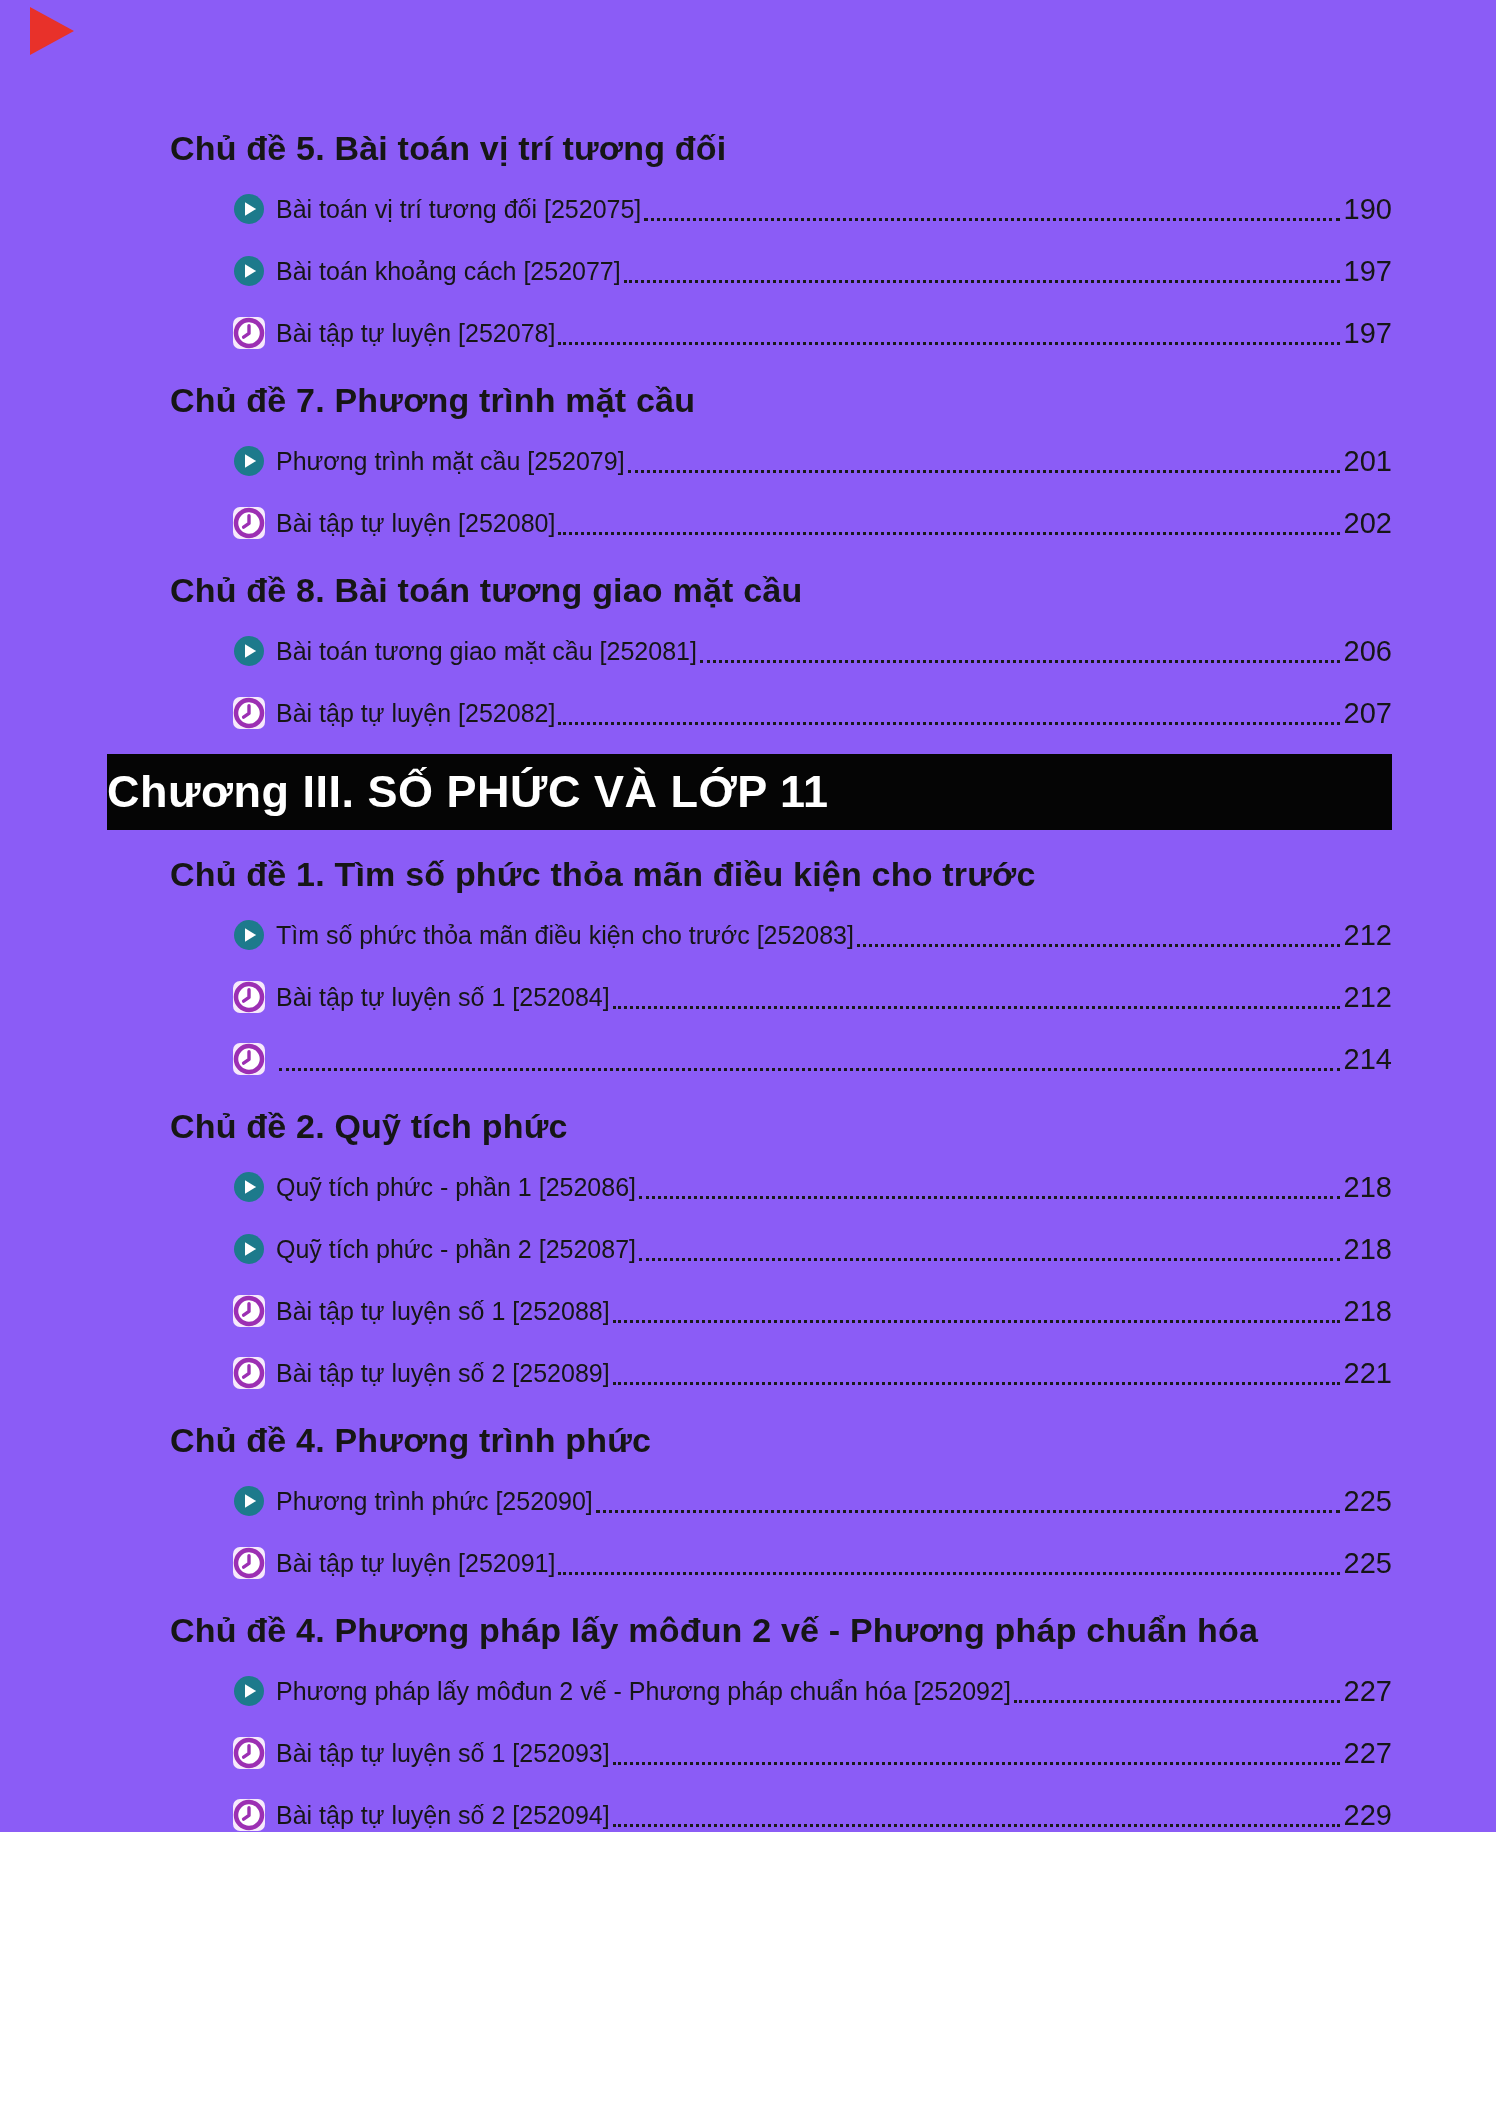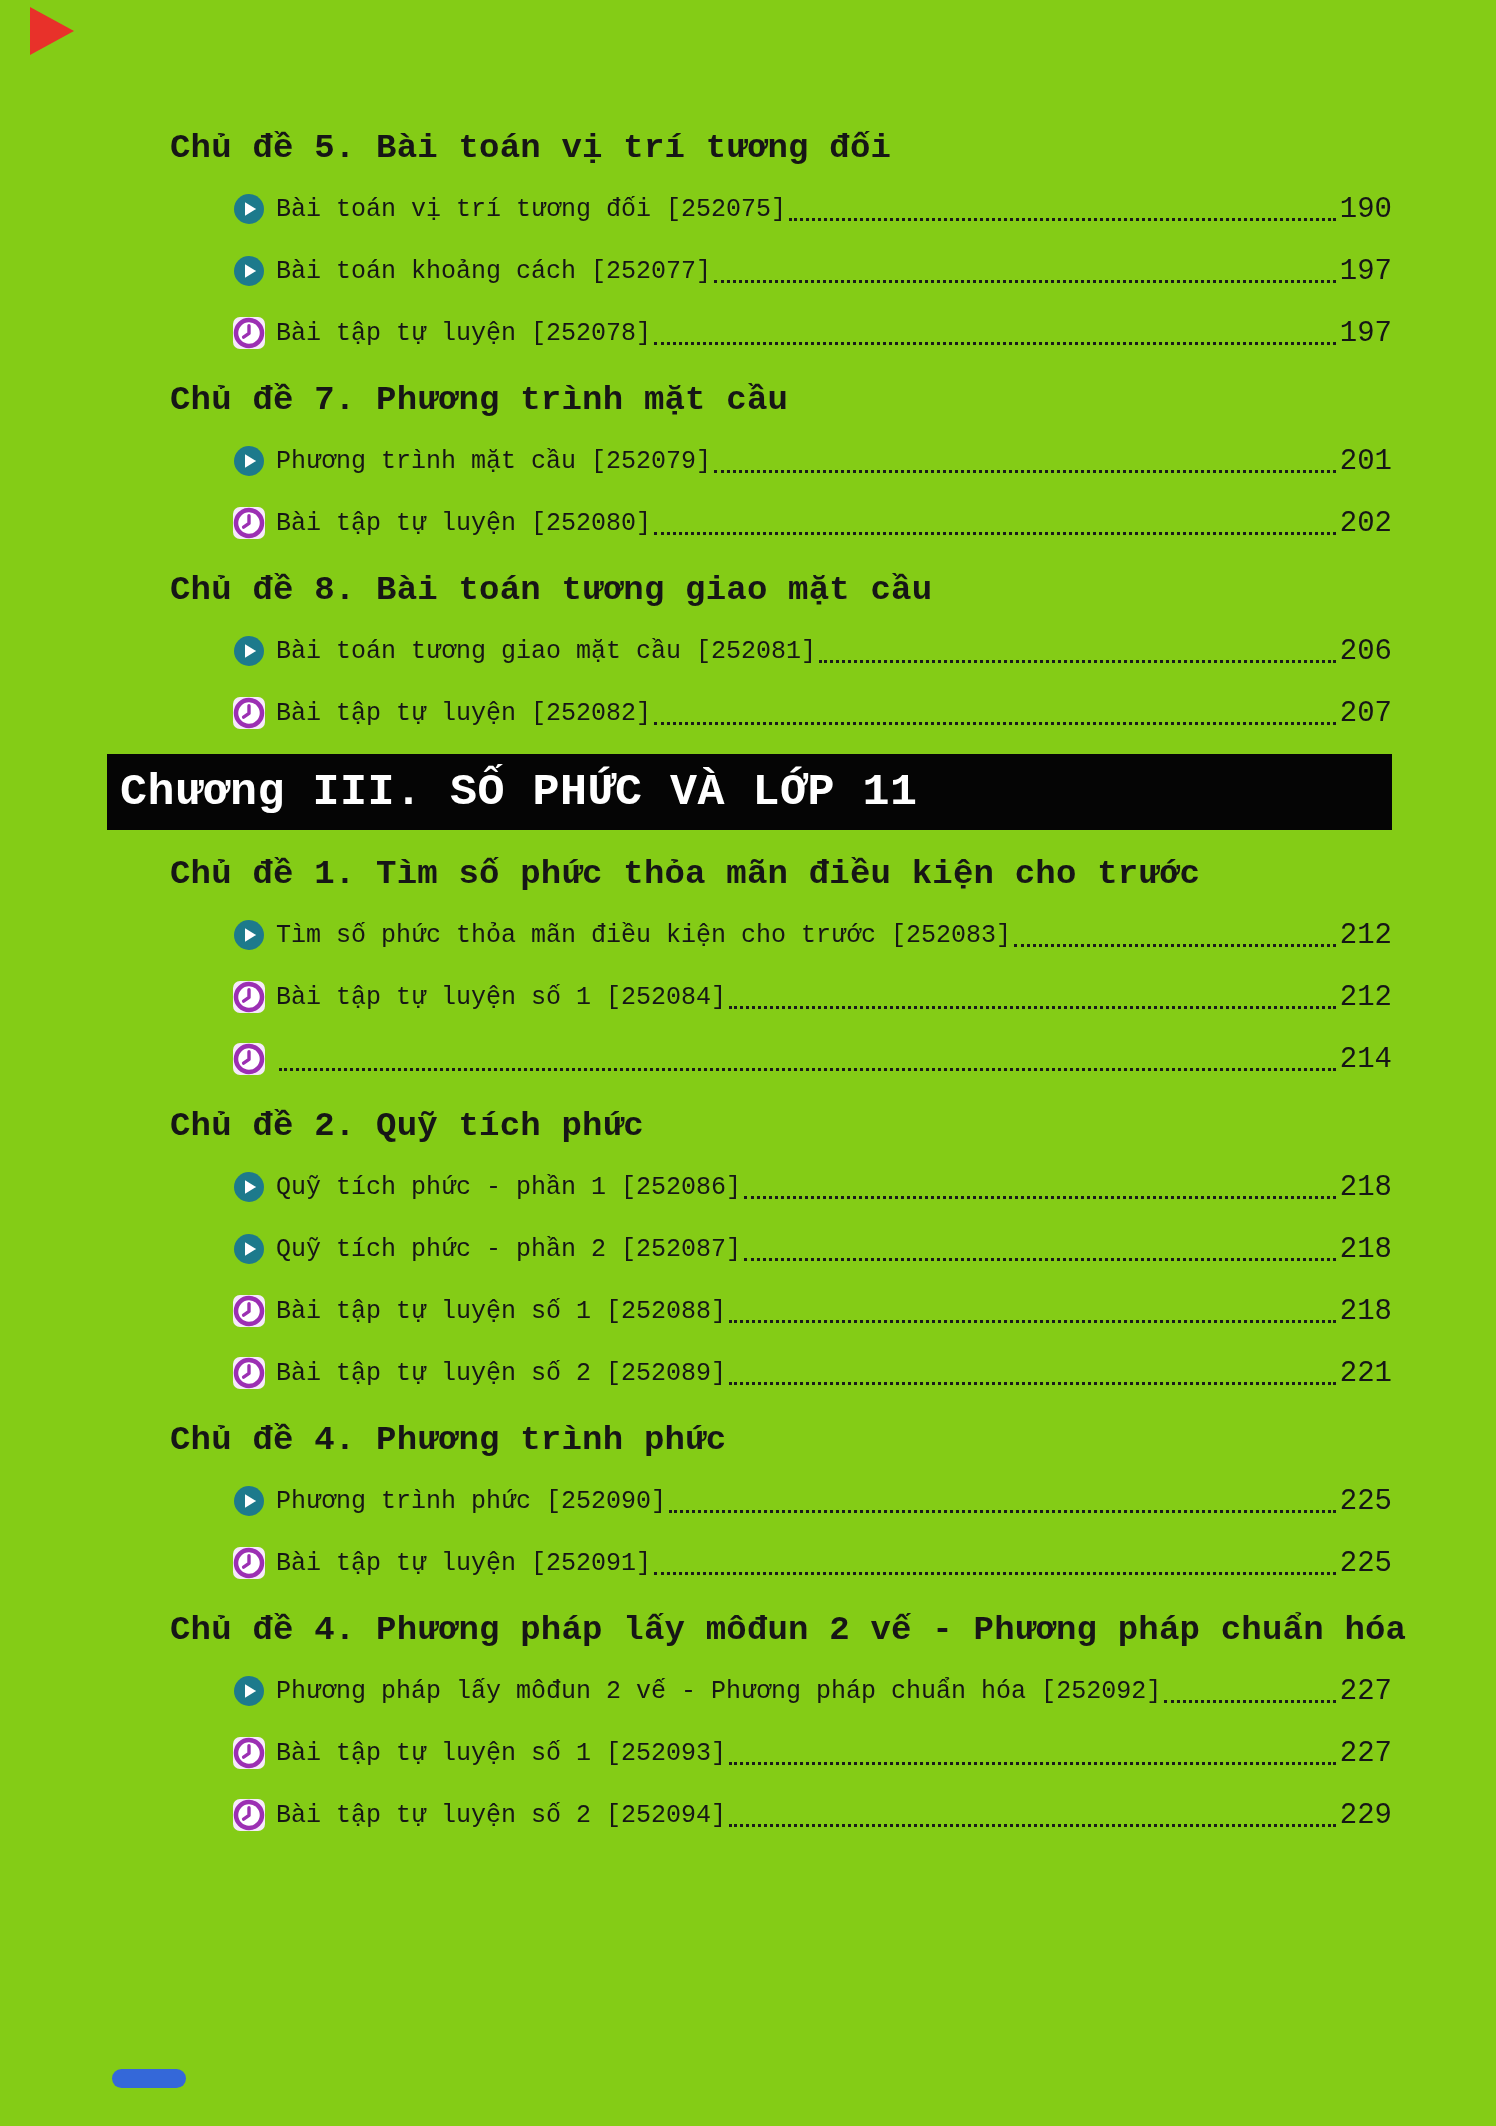--- a/index.html
+++ b/index.html
@@ -1,20 +1,20 @@
 <!DOCTYPE html>
 <html><head>
 <meta charset="utf-8">
 <style>
   html,body{margin:0;padding:0;background:#ffffff;}
   .page{
     position:relative;
-    width:1496px;height:2126px;
-    background:#84cc16;
-    font-family:Liberation Mono, monospace;
+    width:1496px;height:1832px;
+    background:#8b5cf6;
+    font-family:Liberation Sans, sans-serif;
     color:#161616;
     overflow:hidden;
   }
   .corner-marker{
     position:absolute;left:30px;top:7px;
     width:44px;height:48px;
     clip-path:polygon(0 0,100% 50%,0 100%);
   }
   .footer-bar{
     position:absolute;left:112px;top:2069px;
@@ -47,21 +47,21 @@
     margin:0 4px 0 3px;
   }
   .page-num{font-size:29px;flex:0 0 auto;}
   .chapter-banner{
     background:#050505;color:#ffffff;
     margin:10px 0 8px;height:76px;
     display:flex;align-items:center;
   }
   .chapter-banner-title{
     font-weight:bold;font-size:45px;
-    padding-left:13px;letter-spacing:0.5px;white-space:nowrap;
+    letter-spacing:0.5px;white-space:nowrap;
   }
 </style>
 </head>
 <body>
 
 <div class="page">
   <div class="corner-marker" style="background: rgb(232, 49, 42);"></div>
   <div class="toc" id="toc-root">
       <div class="section-heading">Chủ đề 5. Bài toán vị trí tương đối</div>
       <div class="toc-item">

